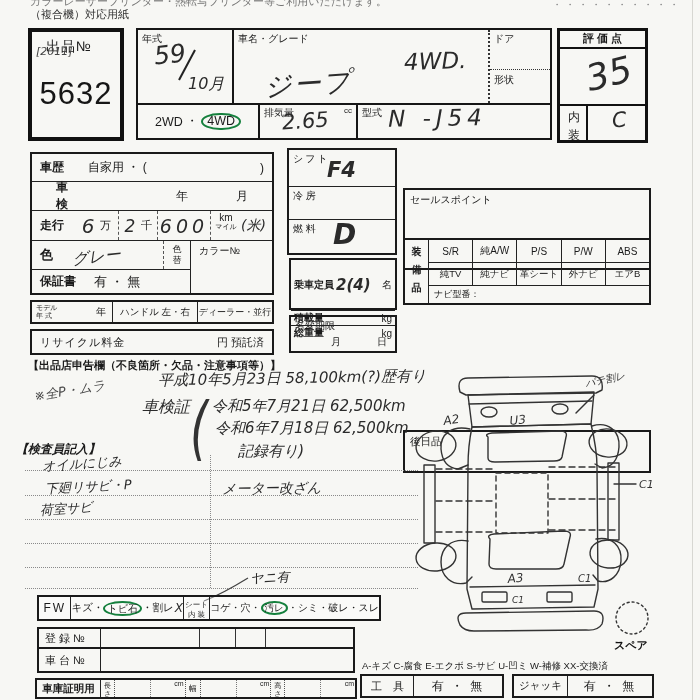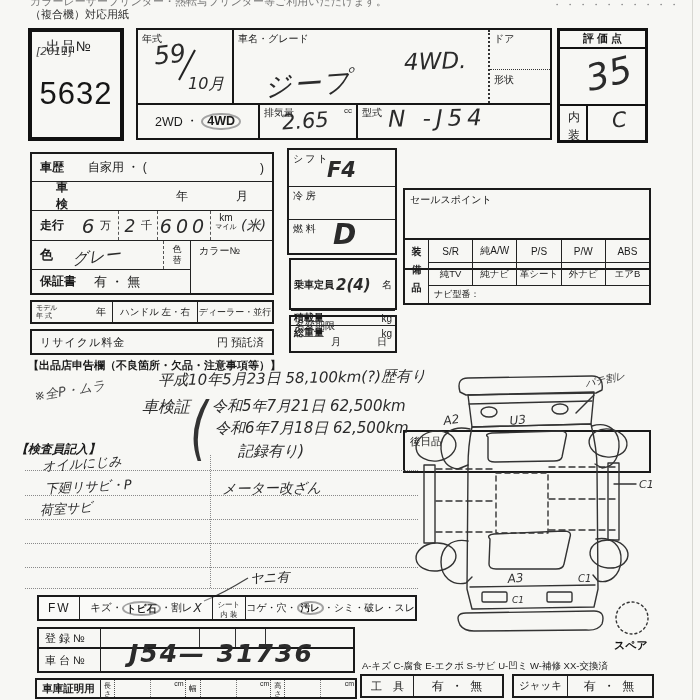--- a/index.html
+++ b/index.html
@@ -6,21 +6,21 @@
   body{width:700px;height:700px;position:relative;overflow:hidden;
        background:#f7f7f4;
        font-family:"Liberation Sans","DejaVu Sans",sans-serif;
        color:#1b1b1b;-webkit-font-smoothing:antialiased;}
   .abs{position:absolute;box-sizing:border-box;}
   .b2{border:2px solid #1a1a1a;}
   .b3{border:3px solid #111;}
   .lbl{font-size:10px;color:#222;}
   .hw{font-style:italic;color:#2b2b2b;font-family:"DejaVu Sans",sans-serif;}
   .pencil{color:#4a4a4a;}
-  .circ{border:2px solid #a3a3a3;border-radius:50%;padding:0 4px;display:inline-block;line-height:1.1;font-weight:bold;}
+  .circ{border:2px solid #15803d;border-radius:50%;padding:0 4px;display:inline-block;line-height:1.1;}
   .dotline{border-top:1px dotted #8a8a8a;height:0;}
   .vd{border-left:1px dashed #555;align-self:stretch;}
   .vs{border-left:1.5px solid #222;align-self:stretch;}
   .row{display:flex;align-items:center;}
   .cell{box-sizing:border-box;}
   .nw{white-space:nowrap;}
   svg{overflow:visible;}
   svg text{font-family:"DejaVu Sans","Liberation Sans",sans-serif;}
 </style>
 </head>
@@ -308,21 +308,21 @@
   <text x="36" y="54" font-size="12" fill="#333" stroke="none" font-style="italic" transform="rotate(-8 36 54)">A2</text>
   <text x="102" y="54" font-size="12" fill="#333" stroke="none" font-style="italic" transform="rotate(-6 102 54)">U3</text>
   <text x="100" y="212" font-size="12" fill="#333" stroke="none" font-style="italic" transform="rotate(-6 100 212)">A3</text>
   <text x="170" y="211" font-size="10" fill="#333" stroke="none" font-style="italic">C1</text>
   <text x="104" y="232" font-size="9" fill="#333" stroke="none" font-style="italic">C1</text>
 
   <circle cx="224" cy="247" r="16" stroke-dasharray="2,3"></circle>
   <text x="206" y="278" font-size="11" font-weight="bold" fill="#111" stroke="none">スペア</text>
 </svg>
 
-<div class="abs b2 row" style="left:37px;top:595px;width:380px;height:26px;align-items:stretch;background:rgba(255,255,255,.35);">
+<div class="abs b2 row" style="left:37px;top:595px;width:344px;height:26px;align-items:stretch;background:rgba(255,255,255,.35);">
   <span class="row cell" style="width:42px;justify-content:center;font-size:12px;letter-spacing:2px;border-right:1.5px solid #222;">FW</span>
   <span class="row cell nw" style="width:134px;justify-content:center;font-size:10.5px;border-right:1.5px solid #222;">
     <span>キズ・</span>
       <span class="circ" style="font-size:10px;padding:0 2px;"><span>トビ石</span></span>
       <span>・割レ</span>
       <span class="hw" style="font-size:12px;margin-left:1px;">X</span>
   </span>
   <span class="cell" style="width:34px;border-right:1.5px solid #222;font-size:7.5px;line-height:1.3;text-align:center;padding-top:3px;">
     <span style="display:block;">シート</span>
     <span style="display:block;">内 装</span>
@@ -337,23 +337,20 @@
 <div class="abs b2" style="left:37px;top:627px;width:318px;height:22px;display:flex;align-items:stretch;">
   <span class="row cell" style="width:62px;padding-left:6px;font-size:11px;border-right:1.5px solid #222;">登 録 №</span>
   <div class="cell" style="flex:1;position:relative;">
     <span class="abs" style="left:98px;top:0;bottom:0;border-left:1.2px solid #333;"></span>
     <span class="abs" style="left:134px;top:0;bottom:0;border-left:1.2px solid #333;"></span>
     <span class="abs" style="left:164px;top:0;bottom:0;border-left:1.2px solid #333;"></span>
   </div>
 </div>
 <div class="abs b2" style="left:37px;top:649px;width:318px;height:24px;display:flex;align-items:stretch;border-top-width:0;">
   <span class="row cell" style="width:62px;padding-left:6px;font-size:11px;border-right:1.5px solid #222;">車 台 №</span>
-  <div class="cell" style="flex:1;position:relative;">
-    <span class="abs hw" style="left:28px;top:-10px;font-size:25px;letter-spacing:2px;font-weight:bold;white-space:nowrap;">J54— 31736</span>
-  </div>
 </div>
 
 <div class="abs b2" style="left:35px;top:678px;width:322px;height:21px;display:flex;align-items:stretch;font-size:7px;">
   <span class="row cell" style="width:64px;justify-content:center;font-size:10.5px;font-weight:bold;border-right:1.5px solid #222;">車庫証明用</span>
   <span class="cell" style="width:13px;text-align:center;line-height:1.2;padding-top:2px;">
     <span style="display:inline-block;width:8px;">長さ</span>
   </span>
   <span class="cell" style="flex:1;border-right:1px dotted #555;border-left:1px dotted #555;position:relative;">
     <span class="abs" style="right:1px;top:0;">cm</span>
     <span class="abs" style="left:50%;top:0;bottom:0;border-left:1px dotted #777;"></span>

